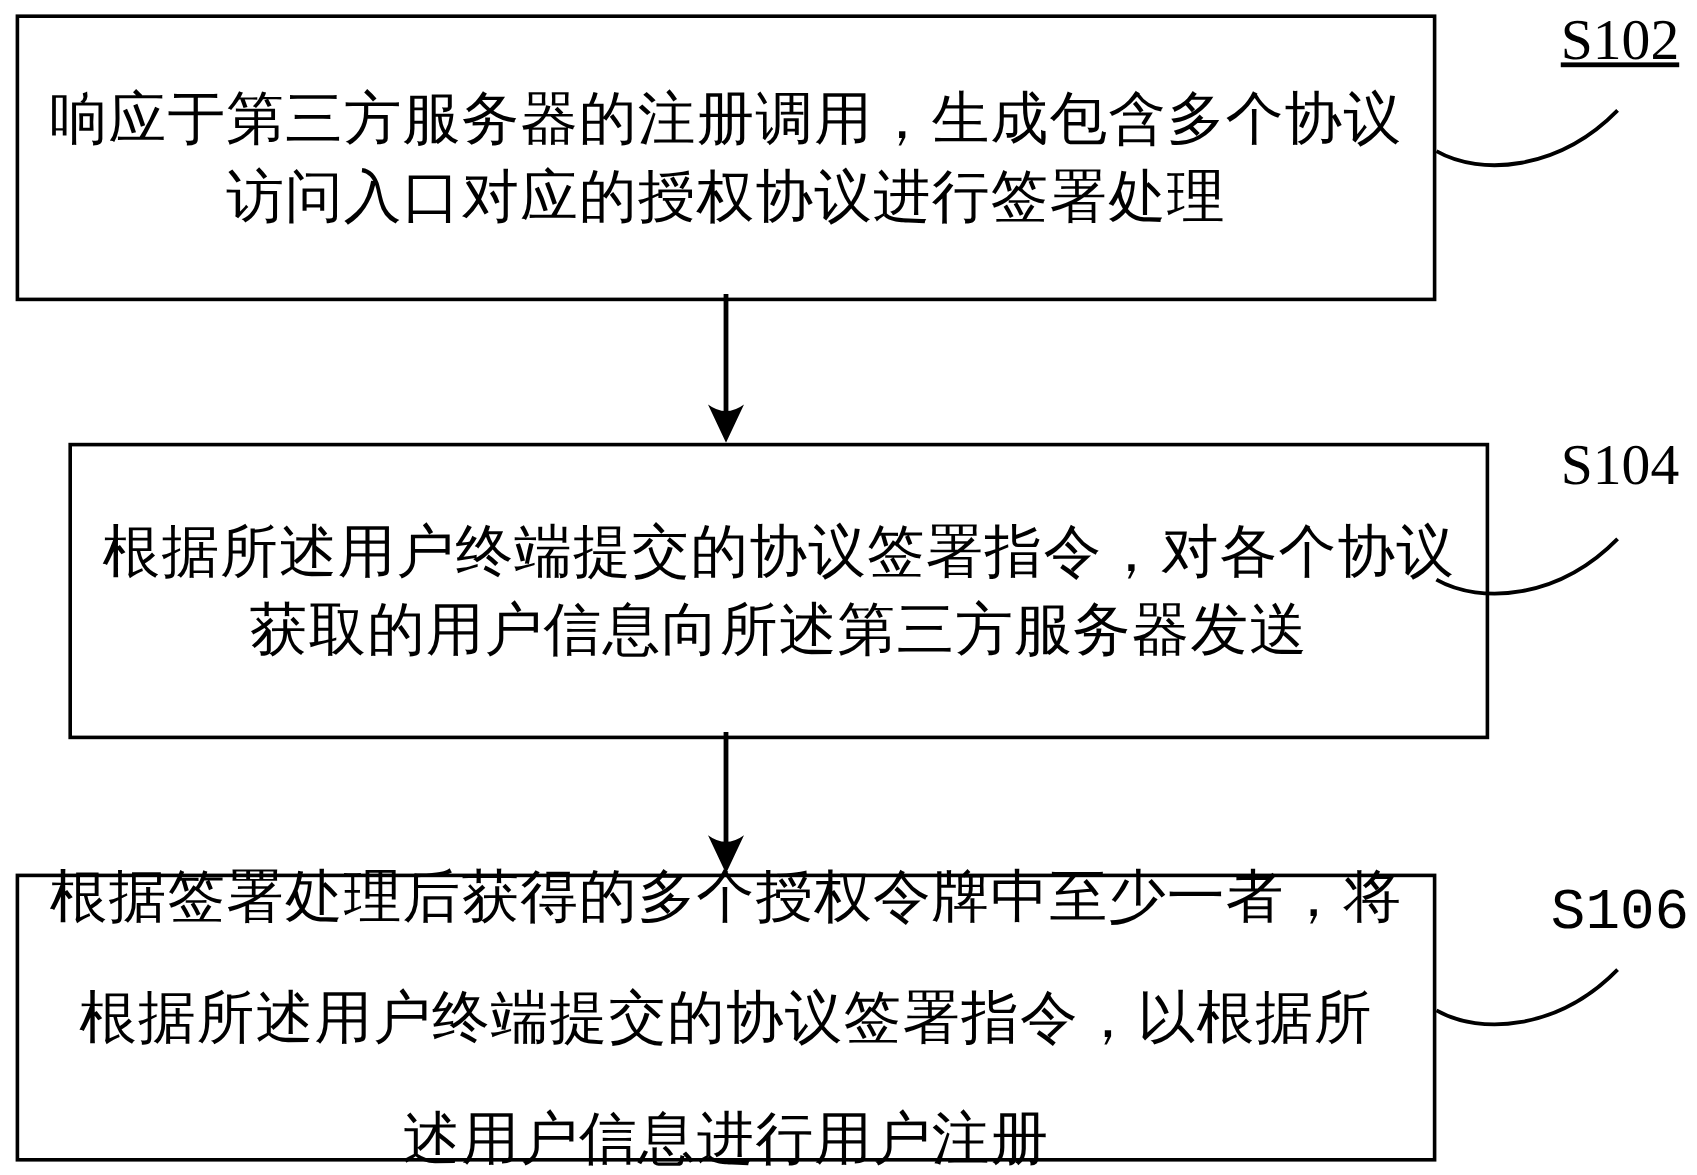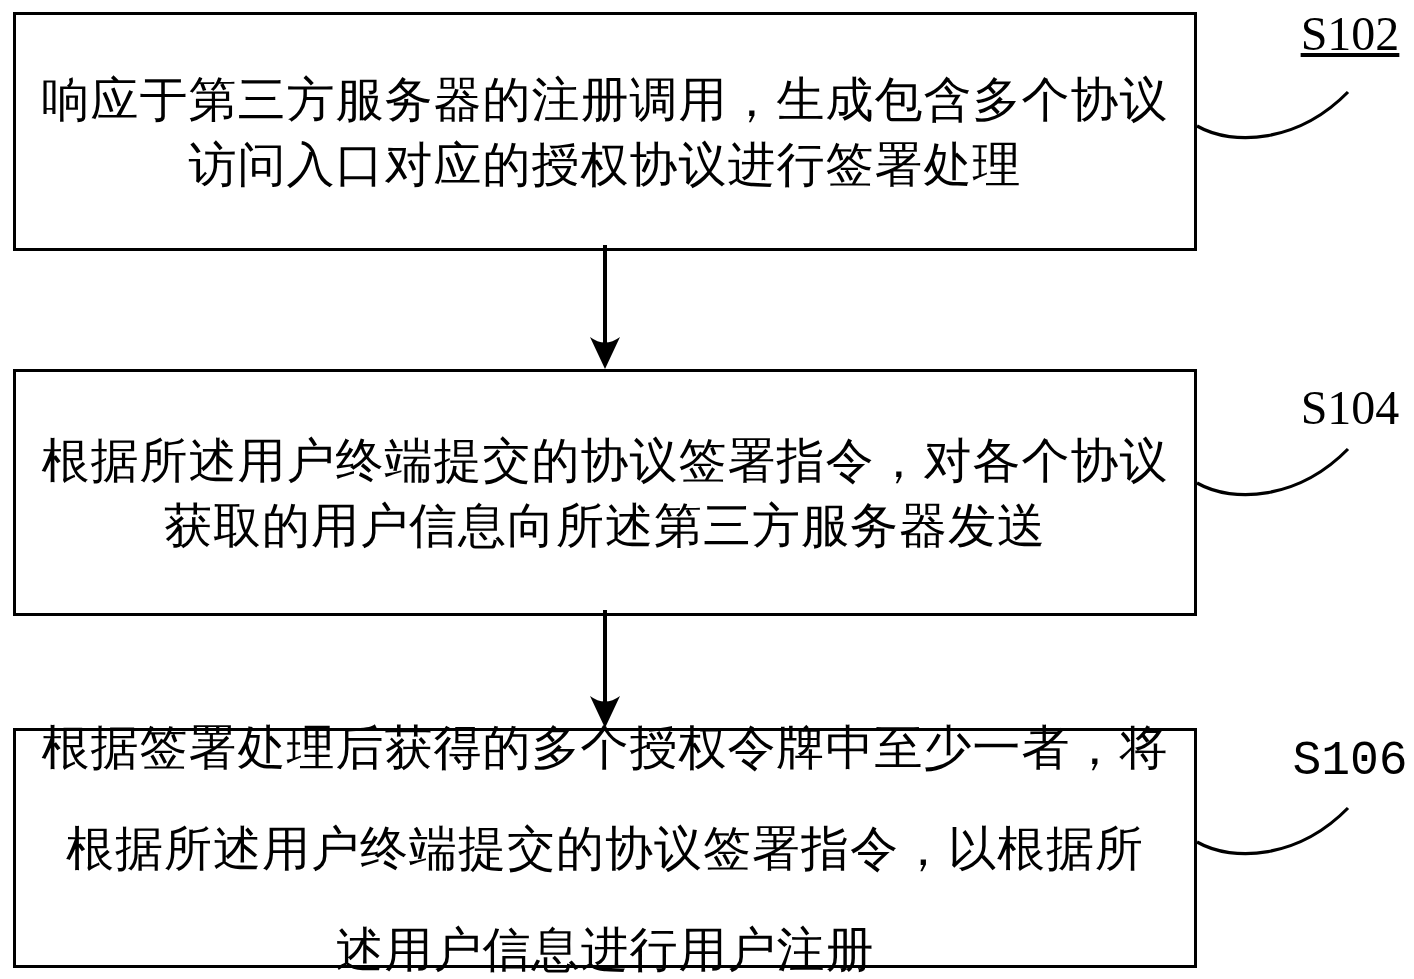--- a/index.html
+++ b/index.html
@@ -28,34 +28,34 @@
     text-align: center;
     box-sizing: content-box;
   }
   .box-line {
     font-size: 48px;
     line-height: 65px;
     letter-spacing: 1px;
     white-space: nowrap;
   }
   #box-s102 { top: 12px;  height: 233px; }
-  #box-s104 { top: 369px; height: 241px; }
+  #box-s104 { top: 369px; height: 241px; margin-left: 44px; }
   #box-s106 { top: 728px; height: 234px; gap: 36px; }
 
   .step-label {
     position: absolute;
     left: 1290px;
     width: 120px;
     font-size: 48px;
     line-height: 48px;
     text-align: center;
     white-space: nowrap;
   }
   #label-s102 { top: 10px; text-decoration: underline; }
-  #label-s104 { top: 384px; }
+  #label-s104 { top: 364px; }
   #label-s106 { top: 737px; font-family: Liberation Mono, monospace; }
 
   .connector-curve {
     position: absolute;
     left: 1194px;
     width: 170px;
     height: 80px;
   }
   #curve-s102 { top: 80px; }
   #curve-s104 { top: 437px; }

